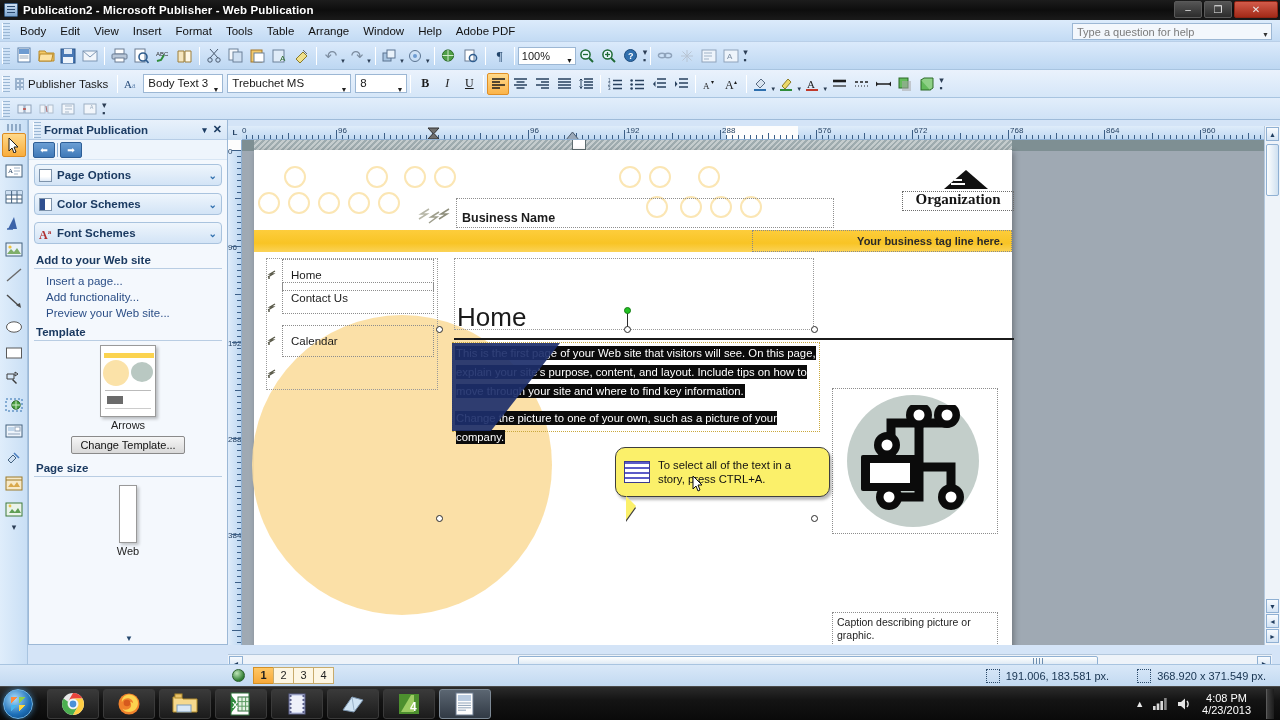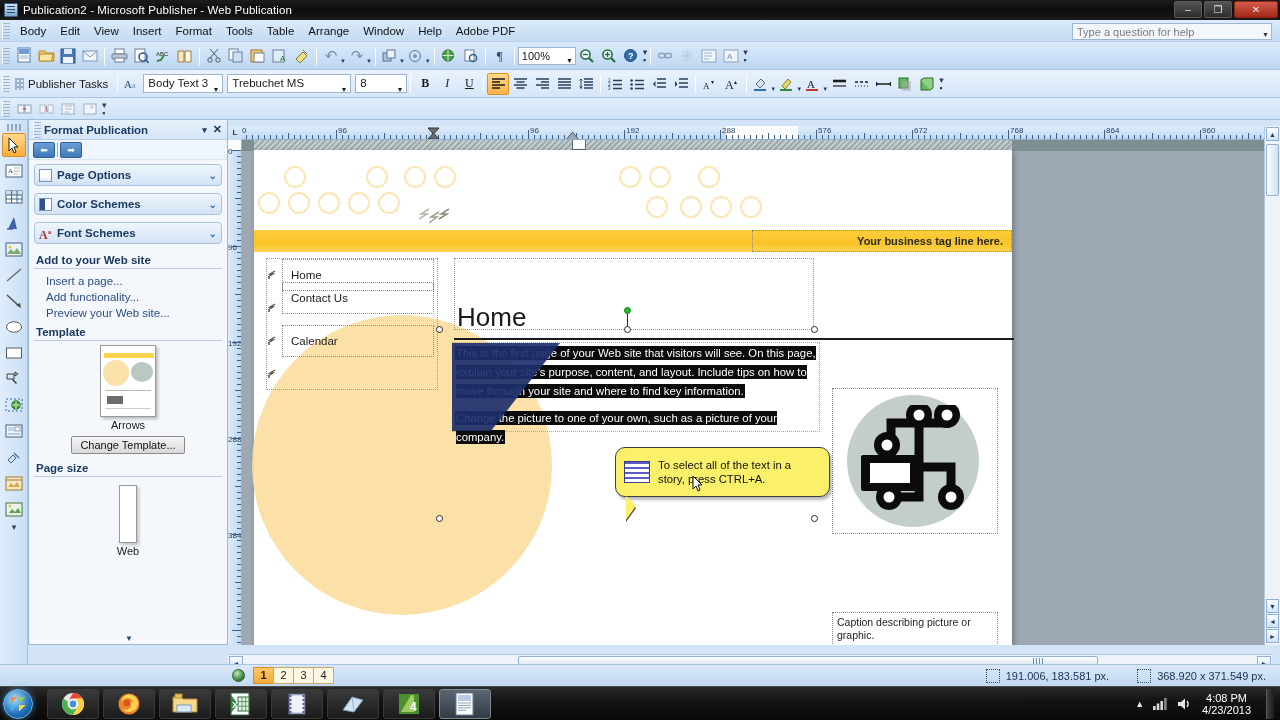--- a/index.html
+++ b/index.html
@@ -19,21 +19,21 @@
   }
   .titlebar .tb-icon {
     width: 14px; height: 14px; margin-left: 4px; margin-right: 5px;
     background: linear-gradient(to bottom,#cfe0f2,#7ea6cf);
     border: 1px solid #3c5f85; border-radius: 1px; position: relative;
   }
   .titlebar .tb-icon::after{
     content:""; position:absolute; left:2px; top:2px; right:2px; bottom:2px;
     background: repeating-linear-gradient(to bottom,#2b4a70 0 1px,transparent 1px 3px);
   }
-  .titlebar .tb-title { color: #fff; font-size: 11.5px; letter-spacing: .1px; }
+  .titlebar .tb-title { color: #fff; font-size: 11.5px; letter-spacing: .1px; font-weight: bold; }
   .winbtns { position:absolute; right:2px; top:1px; display:flex; gap:2px; }
   .winbtn {
     width: 28px; height: 17px; border:1px solid #5a5a5a; border-radius:2px;
     background: linear-gradient(to bottom,#555,#2c2c2c);
     color:#e8e8e8; font-size:10px; line-height:15px; text-align:center;
   }
   .winbtn.close { background: linear-gradient(to bottom,#d25b4a,#a32a18); border-color:#8f2414; width:44px;}
 
   
   .menubar {
@@ -1178,21 +1178,31 @@
       </div>
 
       <div class="bigcircle"></div>
 
       <svg class="arrowsdeco" viewBox="0 0 40 22">
         <path d="M2 14l8-5 -6 0 8-5" stroke="#b7b7a8" stroke-width="1.5" fill="none"></path>
         <path d="M12 18l8-6 -6 0 8-5" stroke="#9e9e8c" stroke-width="1.5" fill="none"></path>
         <path d="M22 14l8-5 -6 0 8-5" stroke="#8e8e7c" stroke-width="1.5" fill="none"></path>
       </svg>
 
-
+      <div class="bizname">
+        <span>Business Name</span>
+      </div>
+
+      <div class="logo">
+        <div class="tri"></div>
+        <div class="triline" style="top:9px;width:8px"></div>
+        <div class="triline" style="top:13px;width:14px;left:49px"></div>
+        <div class="lbox"></div>
+        <div class="ltext">Organization</div>
+      </div>
 
       <div class="goldbar"></div>
       <div class="tagbox">
         <span>Your business tag line here.</span>
       </div>
 
       <div class="navouter"></div>
       <div class="navbox">
         <svg class="navarrow" style="top:9px" viewBox="0 0 16 14">
           <path d="M2 10l5-3-3 0 5-3" stroke="#5a5a4a" stroke-width="1.4" fill="none"></path>

